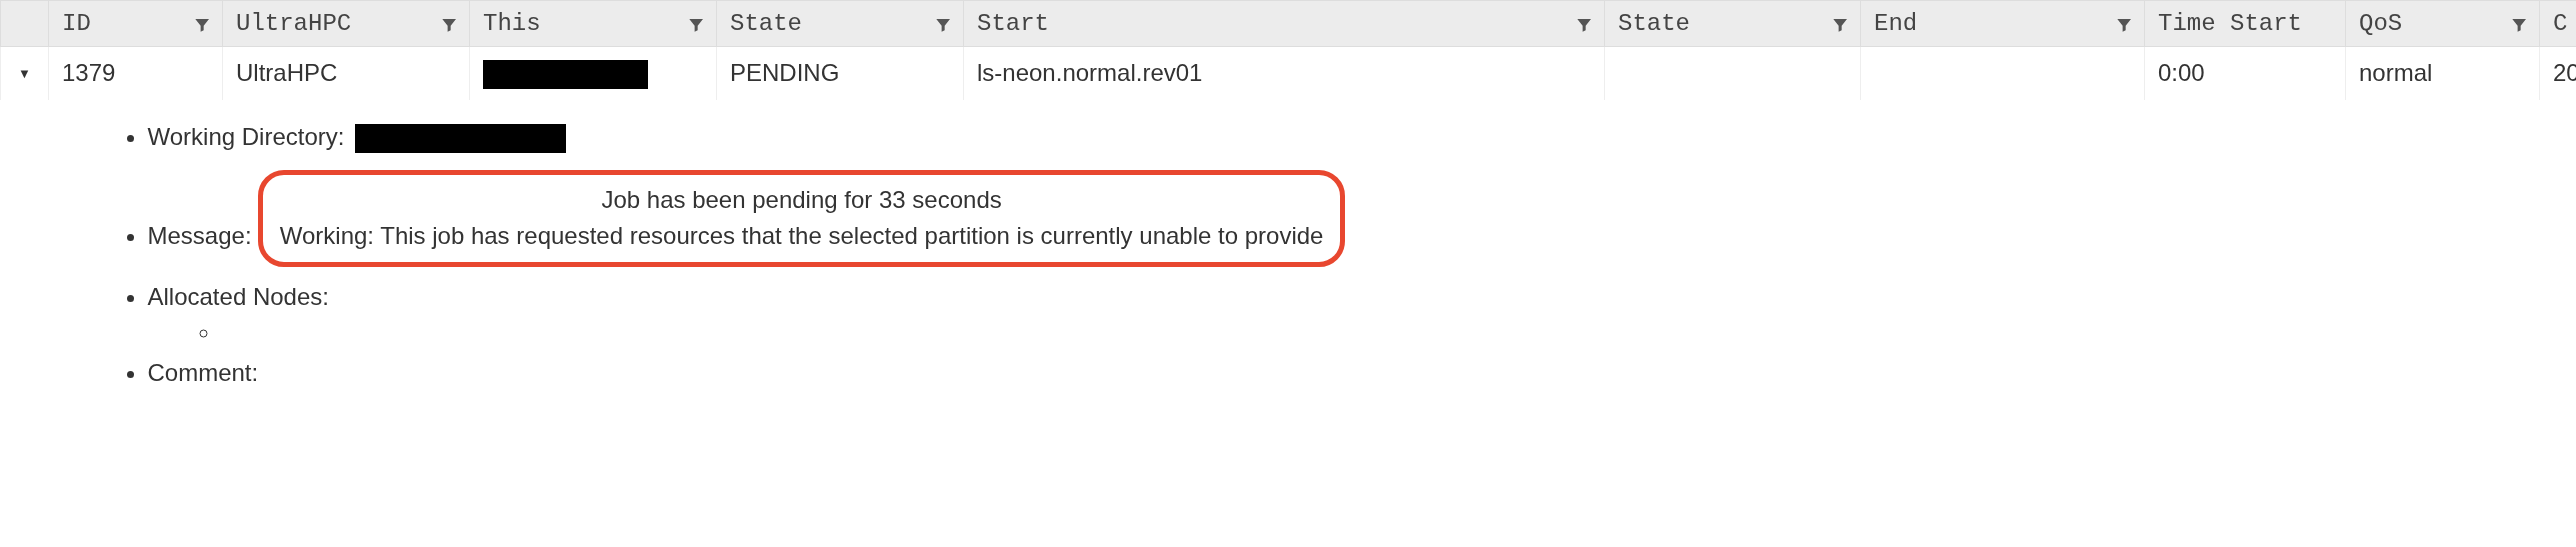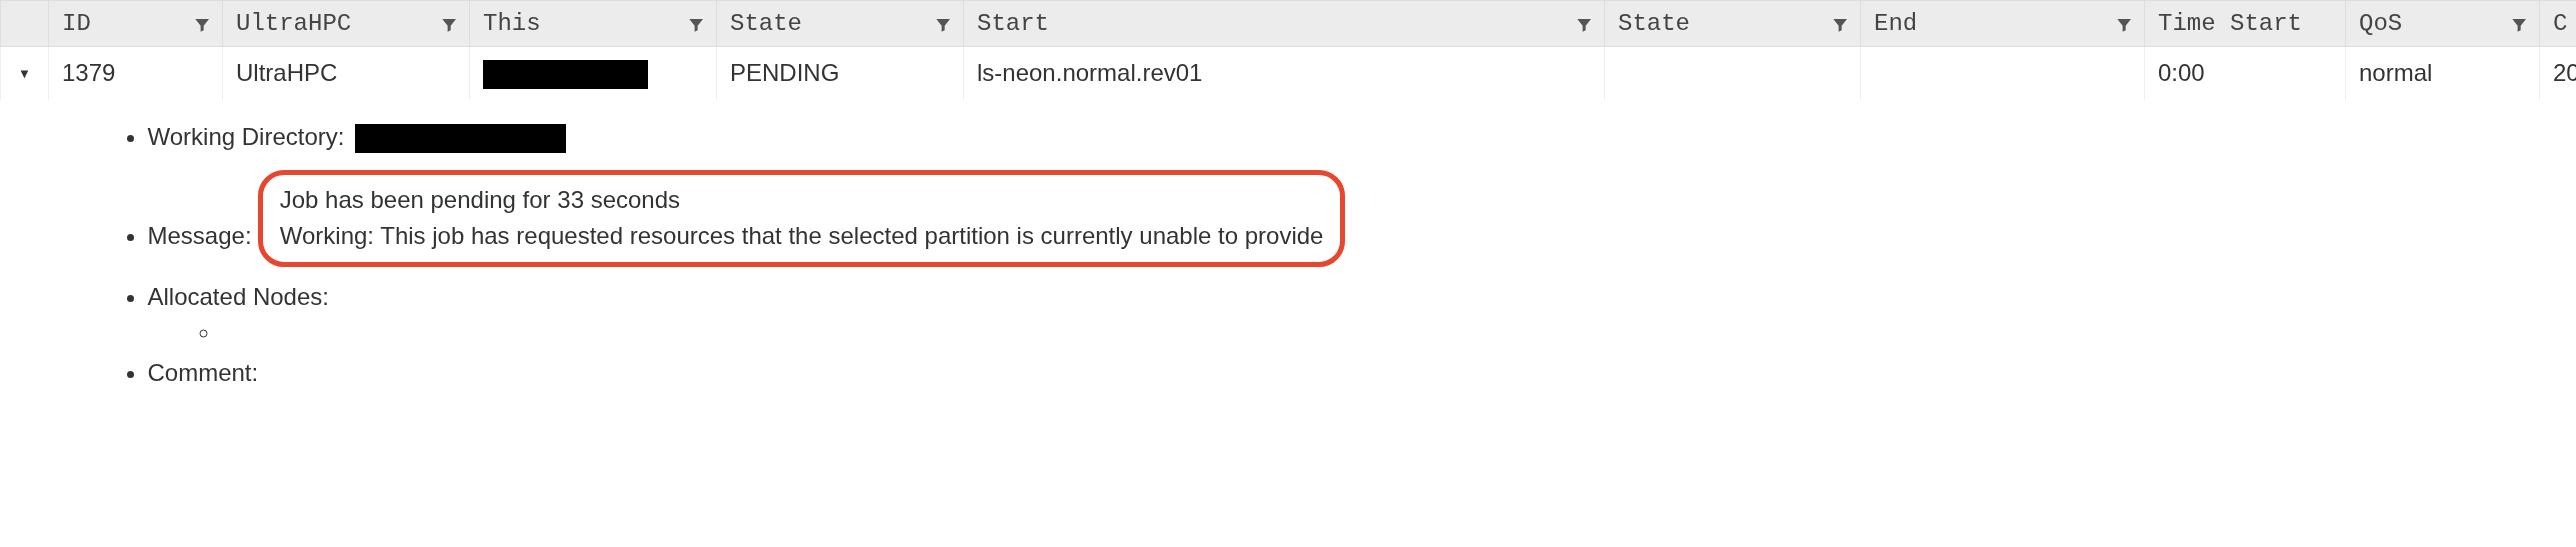--- a/index.html
+++ b/index.html
@@ -108,20 +108,21 @@
       vertical-align: middle;
       margin-left: 3.7px;
     }
     .highlight-box {
       border: 5.5px solid #e8472f;
       border-radius: 26px;
       padding: 7.3px 16.5px;
       display: inline-block;
       margin: 5.5px 0;
       line-height: 1.5;
+      text-align: center;
     }
     .highlight-box div {
       white-space: normal;
     }
   </style>
 </head>
 <body>
 
 <table>
   <colgroup>

